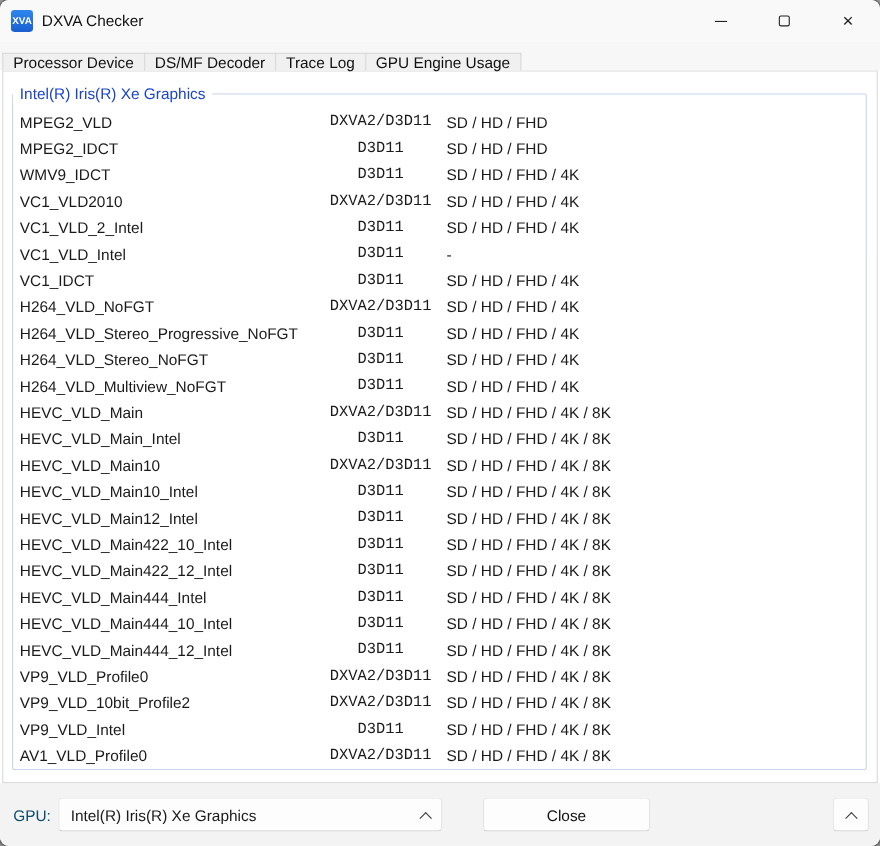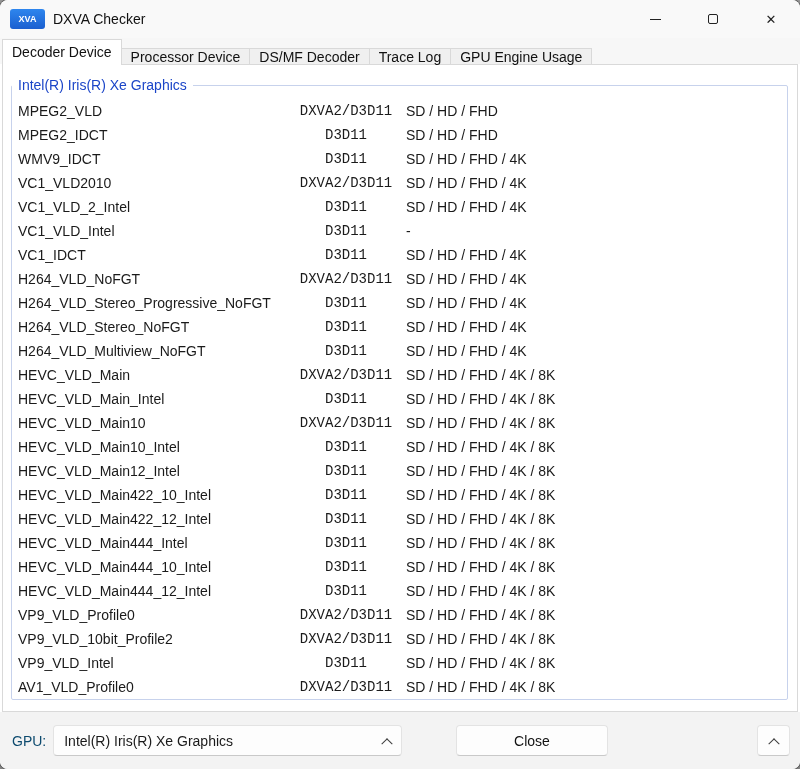--- a/index.html
+++ b/index.html
@@ -16,21 +16,21 @@
     overflow:hidden;
     box-shadow:0 0 0 1px #5f5f5f, 0 6px 14px rgba(0,0,0,.35);
     display:flex; flex-direction:column;
   }
   
   .titlebar {
     height:38px; background:#f9f9f9;
     display:flex; align-items:center; flex:0 0 auto;
   }
   .app-icon {
-    width:35px; height:20px; margin-left:10px;
+    width:20px; height:20px; margin-left:10px;
     background:linear-gradient(180deg,#2e86ee,#1a5fd0);
     border-radius:3px;
     color:#fff; font-size:9px; font-weight:bold;
     display:flex; align-items:center; justify-content:center;
     letter-spacing:0;
   }
   .title-text { margin-left:8px; font-size:14px; color:#111; }
   .caption-buttons { margin-left:auto; display:flex; height:100%; }
   .cap-btn {
     width:58px; height:100%;
@@ -94,21 +94,21 @@
     display:flex; align-items:center;
     font-size:14px; padding:0 10px; cursor:default;
   }
   .combobox .value { flex:1 1 auto; white-space:nowrap; overflow:hidden; }
   .chevron-up {
     width:8px; height:8px; display:inline-block;
     border-left:1.4px solid #3c3c3c; border-top:1.4px solid #3c3c3c;
     transform:rotate(45deg) translate(2px,2px);
   }
   .close-button {
-    position:absolute; right:192px; width:152px; height:31px;
+    position:absolute; right:209px; width:152px; height:31px;
     background:#fdfdfd;
     border:1px solid #e3e3e3; border-bottom-color:#c9c9c9;
     border-radius:4px; font-size:14px; color:#111;
     font-family:inherit; cursor:default;
   }
   .expand-button {
     position:absolute; right:10px; width:33px; height:31px;
     background:#fdfdfd;
     border:1px solid #e3e3e3; border-bottom-color:#c9c9c9;
     border-radius:4px;
@@ -131,21 +131,20 @@
       <div class="cap-btn">
         <span class="max-glyph"></span>
       </div>
       <div class="cap-btn">
         <span class="close-glyph">✕</span>
       </div>
     </div>
   </div>
 
   <div class="tabstrip">
-    <div class="tab selected">Decoder Device</div>
     <div class="tab">Processor Device</div>
     <div class="tab">DS/MF Decoder</div>
     <div class="tab">Trace Log</div>
     <div class="tab">GPU Engine Usage</div>
   </div>
 
   <div class="tab-page">
     <div class="groupbox">
       <div class="group-title">Intel(R) Iris(R) Xe Graphics</div>
       <div class="rows">

